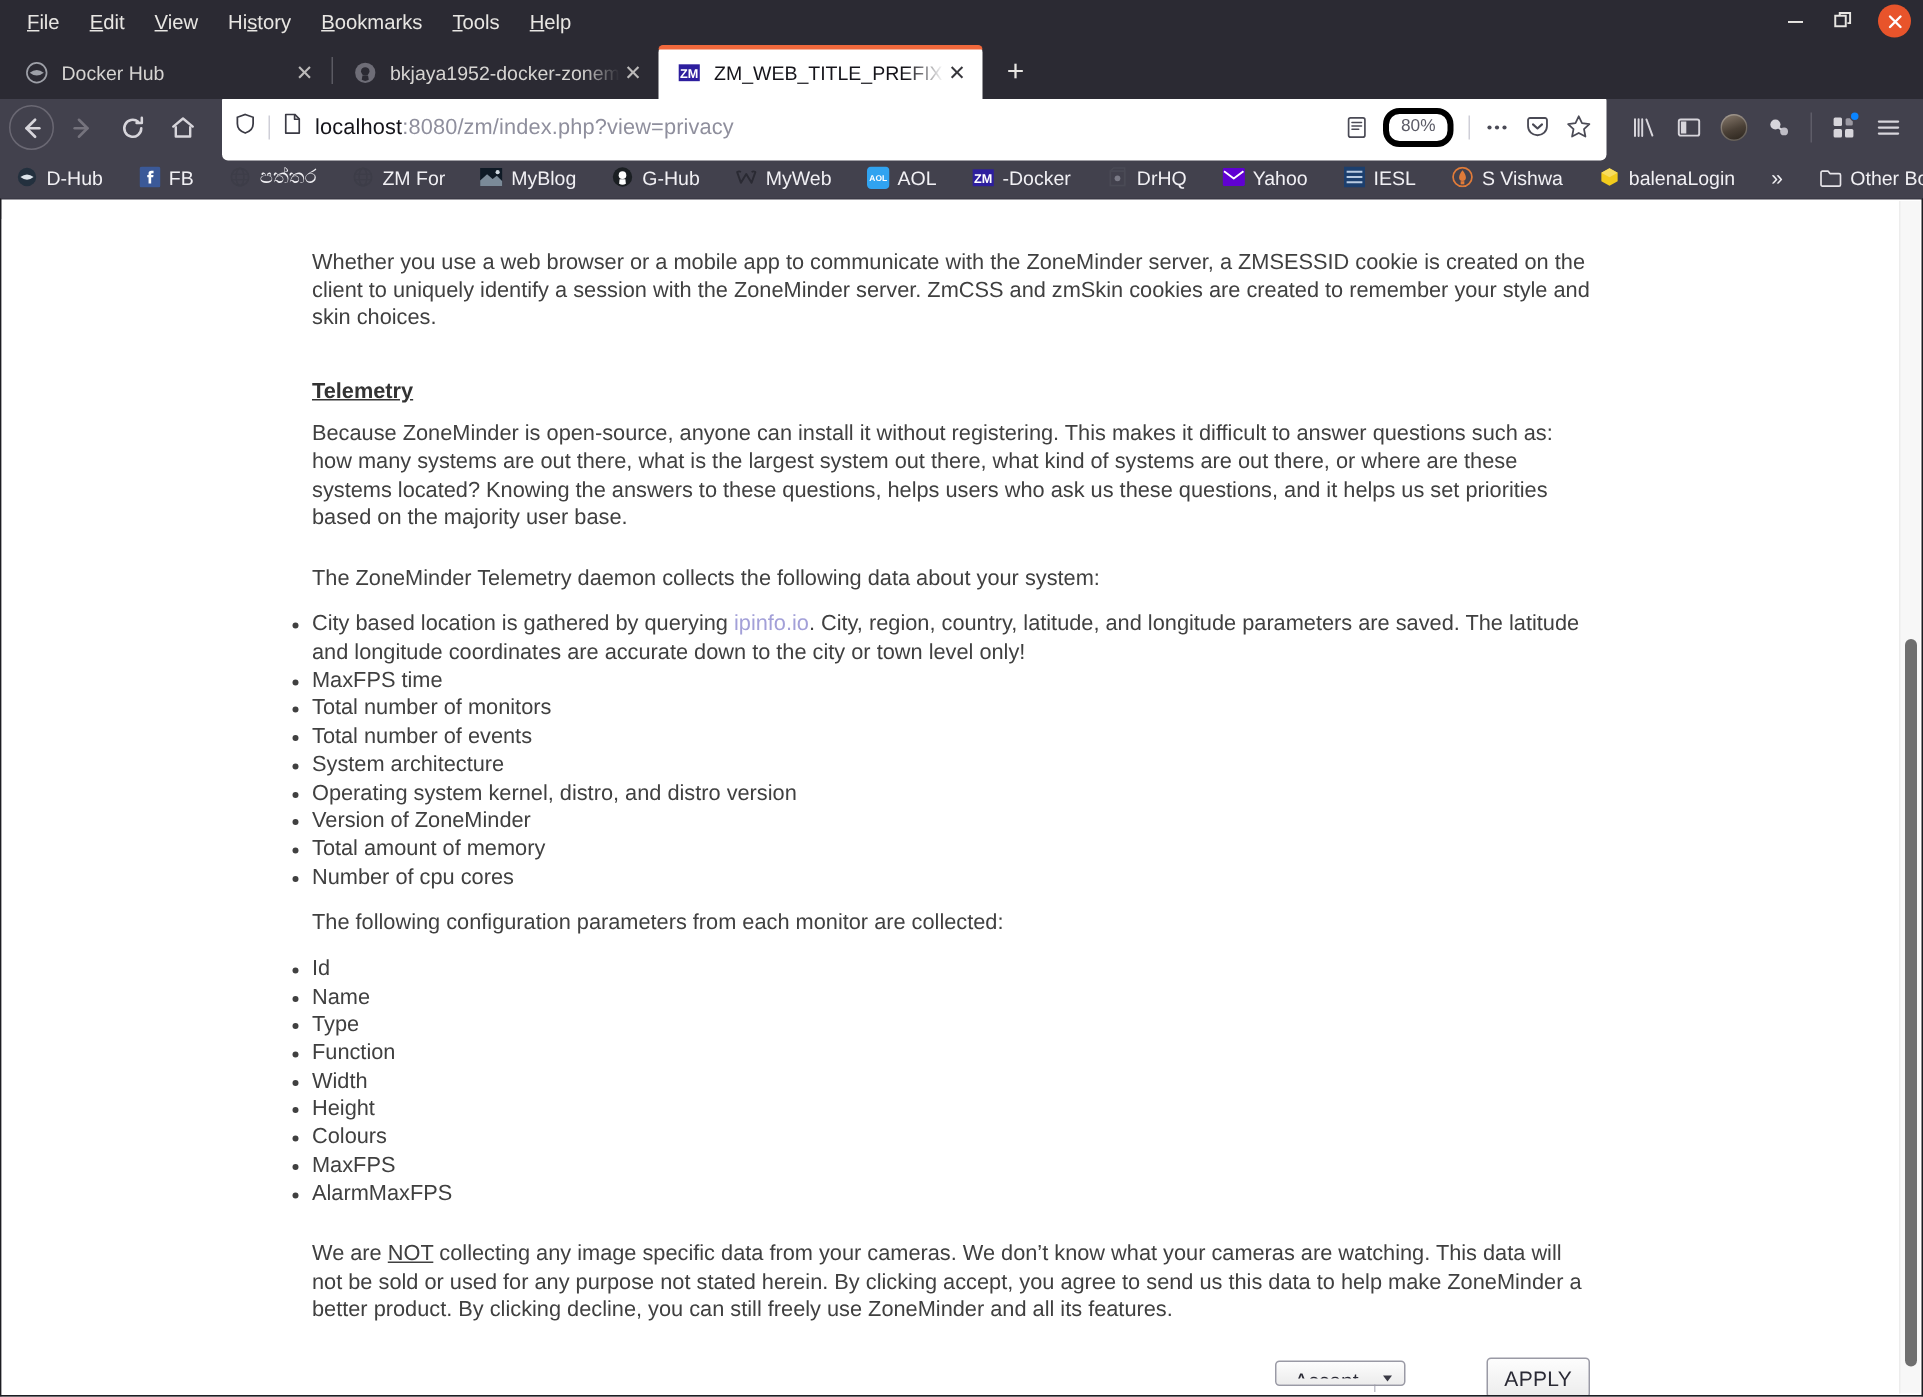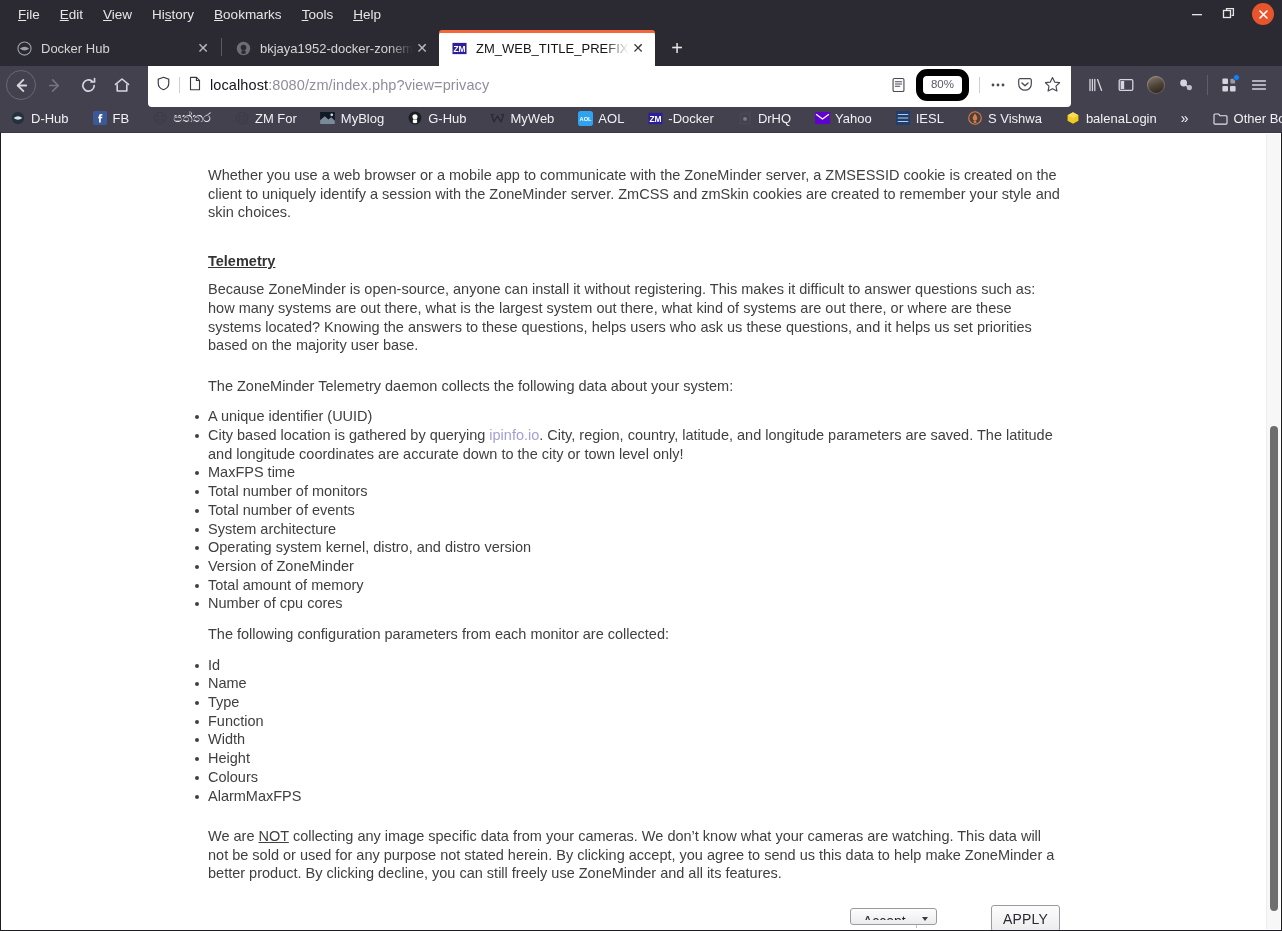--- a/index.html
+++ b/index.html
@@ -147,21 +147,21 @@
     font-size: 14.5px;
     color: #8f8f9d;
     white-space: nowrap;
     overflow: hidden;
     padding-left: 4px;
     letter-spacing: .1px;
   }
   .url-text .host { color: #15141a; }
   .url-right { display: flex; align-items: center; gap: 1px; }
   .zoom-pill {
-    border: 7px solid #000000;
+    border: 4px solid #000000;
     border-radius: 11px;
     font-size: 11.5px;
     color: #5b5b66;
     padding: 2px 8px;
     margin: 0 5px 0 3px;
     line-height: 1.2;
   }
   .url-icon { width: 26px; height: 24px; display: flex; align-items: center; justify-content: center; color: #4a4a55; }
   .nav-right { display: flex; align-items: center; gap: 0px; padding-right: 2px; }
   .nav-right .navbtn { width: 30px; }
@@ -685,21 +685,20 @@
 
       <p class="p-body">Because ZoneMinder is open-source, anyone can install it without registering. This makes it difficult to answer questions such as: how many systems are out there, what is the largest system out there, what kind of systems are out there, or where are these systems located? Knowing the answers to these questions, helps users who ask us these questions, and it helps us set priorities based on the majority user base.</p>
 
       <div class="gap-md"></div>
 
       <p class="p-body">The ZoneMinder Telemetry daemon collects the following data about your system:</p>
 
       <div class="gap-sm"></div>
 
       <ul class="zm-list">
-        <li>A unique identifier (UUID)</li>
         <li><span>City based location is gathered by querying </span><a class="lnk" href="#">ipinfo.io</a><span>. City, region, country, latitude, and longitude parameters are saved. The latitude and longitude coordinates are accurate down to the city or town level only!</span></li>
         <li>MaxFPS time</li>
         <li>Total number of monitors</li>
         <li>Total number of events</li>
         <li>System architecture</li>
         <li>Operating system kernel, distro, and distro version</li>
         <li>Version of ZoneMinder</li>
         <li>Total amount of memory</li>
         <li>Number of cpu cores</li>
       </ul>
@@ -711,20 +710,21 @@
       <div class="gap-sm"></div>
 
       <ul class="zm-list">
         <li>Id</li>
         <li>Name</li>
         <li>Type</li>
         <li>Function</li>
         <li>Width</li>
         <li>Height</li>
         <li>Colours</li>
+        <li>MaxFPS</li>
         <li>AlarmMaxFPS</li>
       </ul>
 
       <div class="gap-md"></div>
 
       <p class="p-body"><span>We are </span><u class="not">NOT</u><span> collecting any image specific data from your cameras. We don’t know what your cameras are watching. This data will not be sold or used for any purpose not stated herein. By clicking accept, you agree to send us this data to help make ZoneMinder a better product. By clicking decline, you can still freely use ZoneMinder and all its features.</span></p>
     </div>
 
     <div class="btnrow">
       <span class="select-wrap">

